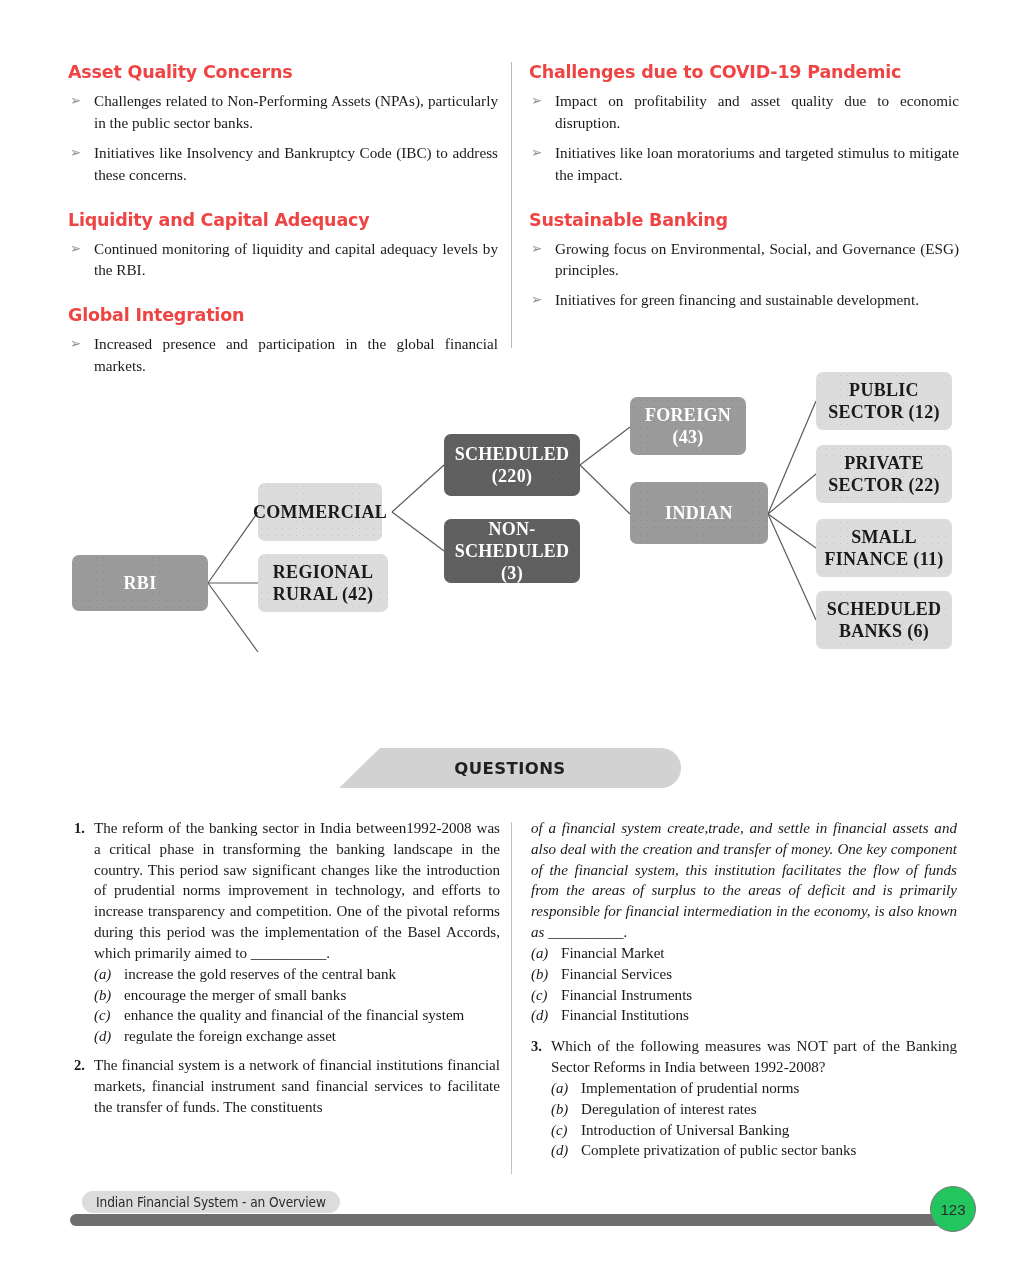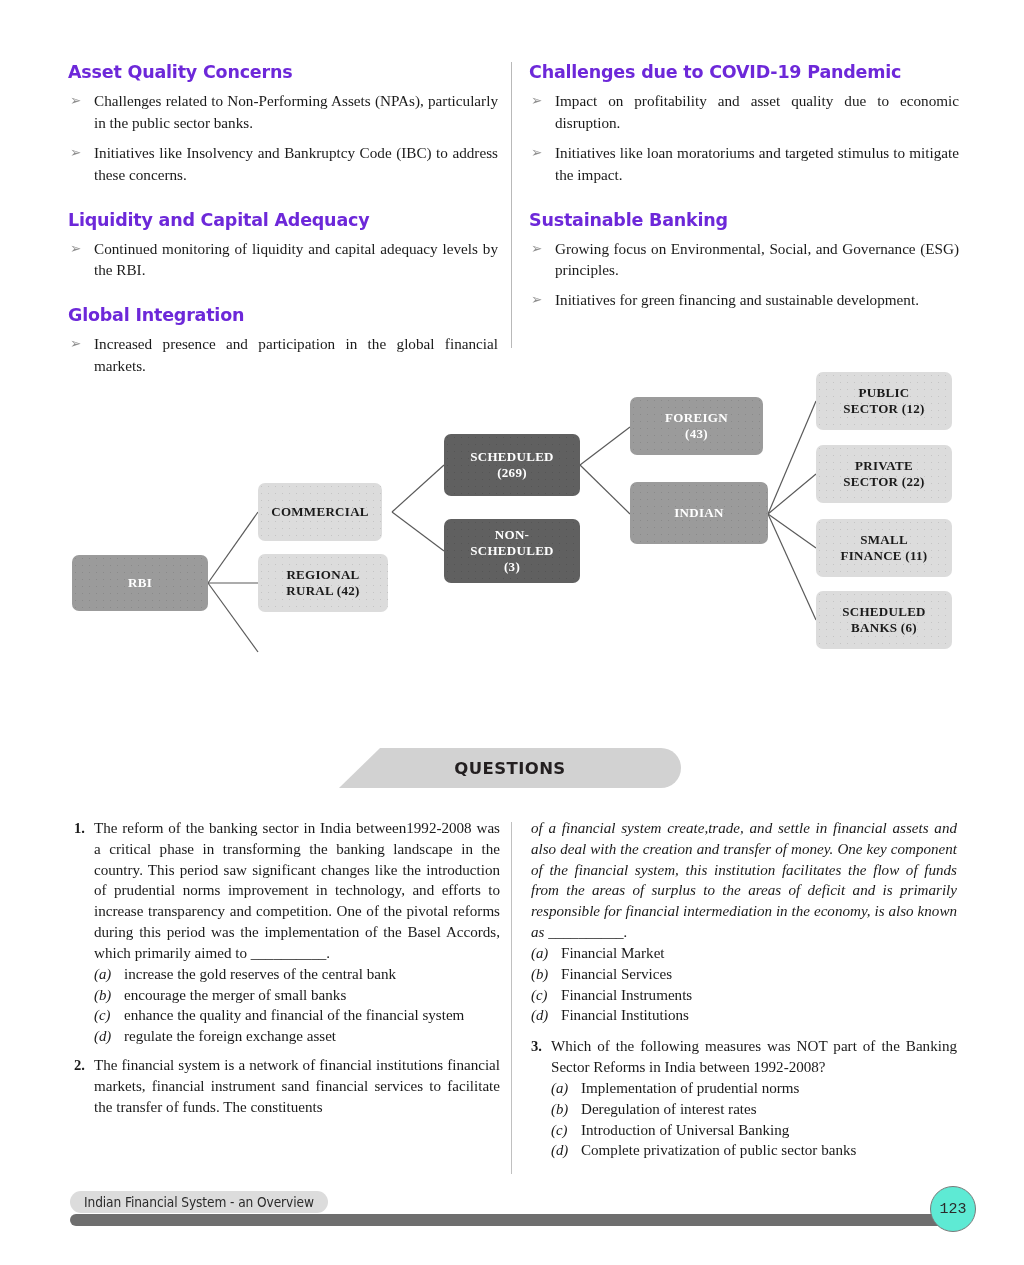--- a/index.html
+++ b/index.html
@@ -38,21 +38,21 @@
     width: 1px;
     height: 286px;
     background: #b9b9b9;
   }
 
   .sec-head {
     font-family: "DejaVu Sans", sans-serif;
     font-weight: bold;
     font-size: 17.5px;
     letter-spacing: -0.2px;
-    color: #6d28d9;
+    color: #ef4444;
     margin: 0 0 7px 0;
     line-height: 1.2;
   }
   .notes-col .sec-block + .sec-block { margin-top: 24px; }
 
   .bul {
     position: relative;
     padding-left: 26px;
     margin: 0 0 8px 0;
     font-size: 15.2px;
@@ -88,21 +88,21 @@
   .node {
     position: absolute;
     box-sizing: border-box;
     border-radius: 7px;
     display: flex;
     align-items: center;
     justify-content: center;
     text-align: center;
     font-family: "Liberation Serif", serif;
     font-weight: bold;
-    font-size: 13px;
+    font-size: 18px;
     line-height: 1.23;
     letter-spacing: 0.3px;
     padding: 3px 6px;
   }
   .node.dark   { background: #606060; color: #ffffff; }
   .node.mid    { background: #9b9b9b; color: #ffffff; }
   .node.light  { background: #dcdcdc; color: #1a1a1a; }
   .node .dots {
     position: absolute;
     inset: 0;
@@ -198,21 +198,21 @@
   
   #footer {
     position: absolute;
     left: 0;
     top: 1180px;
     width: 1024px;
     height: 70px;
   }
   #footer .chaptab {
     position: absolute;
-    left: 70px;
+    left: 82px;
     top: 11px;
     height: 22px;
     padding: 0 14px;
     display: flex;
     align-items: center;
     background: #dcdcdc;
     border-radius: 11px;
     font-family: "DejaVu Sans Condensed", "DejaVu Sans", sans-serif;
     font-size: 13.6px;
     color: #2b2b2b;
@@ -229,25 +229,25 @@
     border-radius: 6px;
   }
   #footer .pagecircle {
     position: absolute;
     left: 930px;
     top: 6px;
     width: 44px;
     height: 44px;
     border: 1.6px solid #7a7a7a;
     border-radius: 50%;
-    background: #5eead4;
+    background: #22c55e;
     display: flex;
     align-items: center;
     justify-content: center;
-    font-family: Liberation Mono, monospace;
+    font-family: Liberation Sans, sans-serif;
     font-size: 15px;
     color: #2b2b2b;
   }
 </style>
 </head>
 <body>
 
 <div id="notes">
   <div class="notes-divider"></div>
 
@@ -353,34 +353,34 @@
       <span>REGIONAL</span><br>
       <span>RURAL (42)</span>
     </span>
   </div>
 
 
   <div class="node dark" style="left:444px; top:82px; width:136px; height:62px;">
     <span class="dots"></span>
     <span class="txt">
       <span>SCHEDULED</span><br>
-      <span>(269)</span>
+      <span>(220)</span>
     </span>
   </div>
 
   <div class="node dark" style="left:444px; top:167px; width:136px; height:64px;">
     <span class="dots"></span>
     <span class="txt">
       <span>NON-</span><br>
       <span>SCHEDULED</span><br>
       <span>(3)</span>
     </span>
   </div>
 
-  <div class="node mid" style="left:630px; top:45px; width:133px; height:58px;">
+  <div class="node mid" style="left:630px; top:45px; width:116px; height:58px;">
     <span class="dots"></span>
     <span class="txt">
       <span>FOREIGN</span><br>
       <span>(43)</span>
     </span>
   </div>
 
   <div class="node mid" style="left:630px; top:130px; width:138px; height:62px;">
     <span class="dots"></span>
     <span class="txt">

